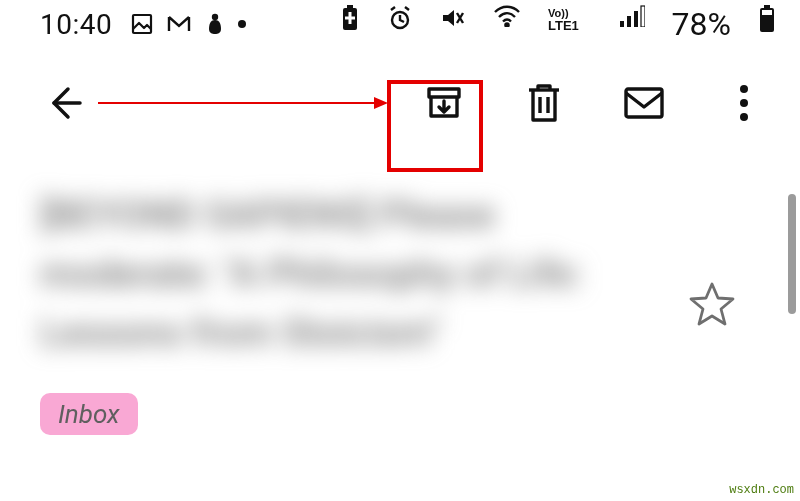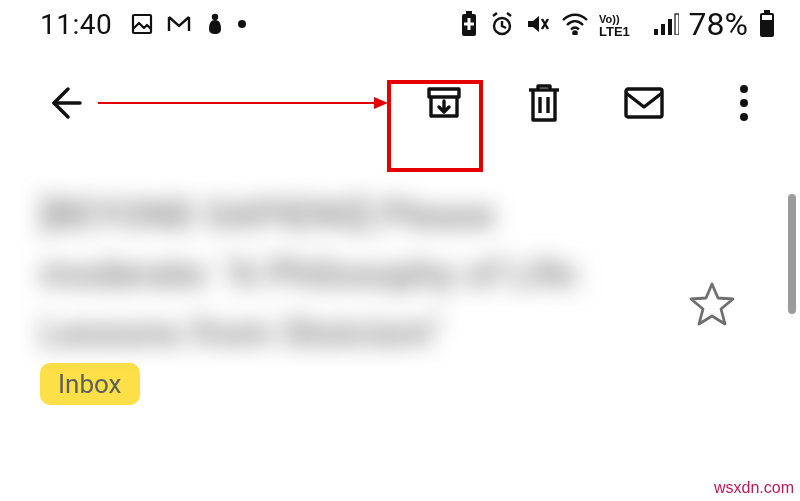--- a/index.html
+++ b/index.html
@@ -31,22 +31,22 @@
       letter-spacing: 0.5px;
     }
     .status-icons-left {
       display: flex;
       align-items: center;
       gap: 12px;
     }
     .status-icons-left svg { display:block; }
     .status-right {
       display: flex;
-      align-items: center;
-      gap: 10px;
+      align-items: flex-start;
+      gap: 27px;
     }
     .status-right .battery-pct {
       font-size: 32px;
     }
     .toolbar {
       height: 110px;
       display: flex;
       align-items: center;
       padding: 0 28px 0 36px;
       position: relative;
@@ -99,51 +99,53 @@
       font-weight: 500;
       max-width: 560px;
     }
     .star-btn {
       position: absolute;
       right: 64px;
       top: 122px;
     }
     .label-chip {
       display: inline-block;
-      background: #fde047;
+      background: #f9a8d4;
       color: #5f5f5f;
       font-size: 26px;
       padding: 6px 18px;
       border-radius: 10px;
+      margin-top: 30px;
+      font-style: italic;
     }
     .scrollbar {
       position: absolute;
       right: 4px;
       top: 194px;
       width: 8px;
       height: 120px;
       background: #9b9b9b;
       border-radius: 4px;
     }
     .dot { width:8px;height:8px;border-radius:50%;background:#111;display:inline-block;}
     .attribution {
       position: absolute;
       right: 6px;
       bottom: 4px;
-      font-size: 16px;
-      color: #be185d;
-      font-family: Liberation Sans, sans-serif;
+      font-size: 12px;
+      color: #4d7c0f;
+      font-family: Liberation Mono, monospace;
     }
   </style>
 </head>
 <body>
 
 <div class="status-bar">
   <div class="status-left">
-    <span class="time">11:40</span>
+    <span class="time">10:40</span>
     <span class="status-icons-left">
 
       <svg width="24" height="24" viewBox="0 0 24 24" fill="none" stroke="#111" stroke-width="2.2">
           <rect x="3" y="3" width="18" height="18" rx="1"></rect>
           <path d="M3 17 L9 11 L14 16 L17 13 L21 17" stroke-linejoin="round"></path>
         </svg>
 
       <svg width="26" height="24" viewBox="0 0 26 24" fill="none" stroke="#111" stroke-width="2.4">
           <path d="M3 5 V19 M3 5 L13 14 L23 5 M23 5 V19"></path>
         </svg>

